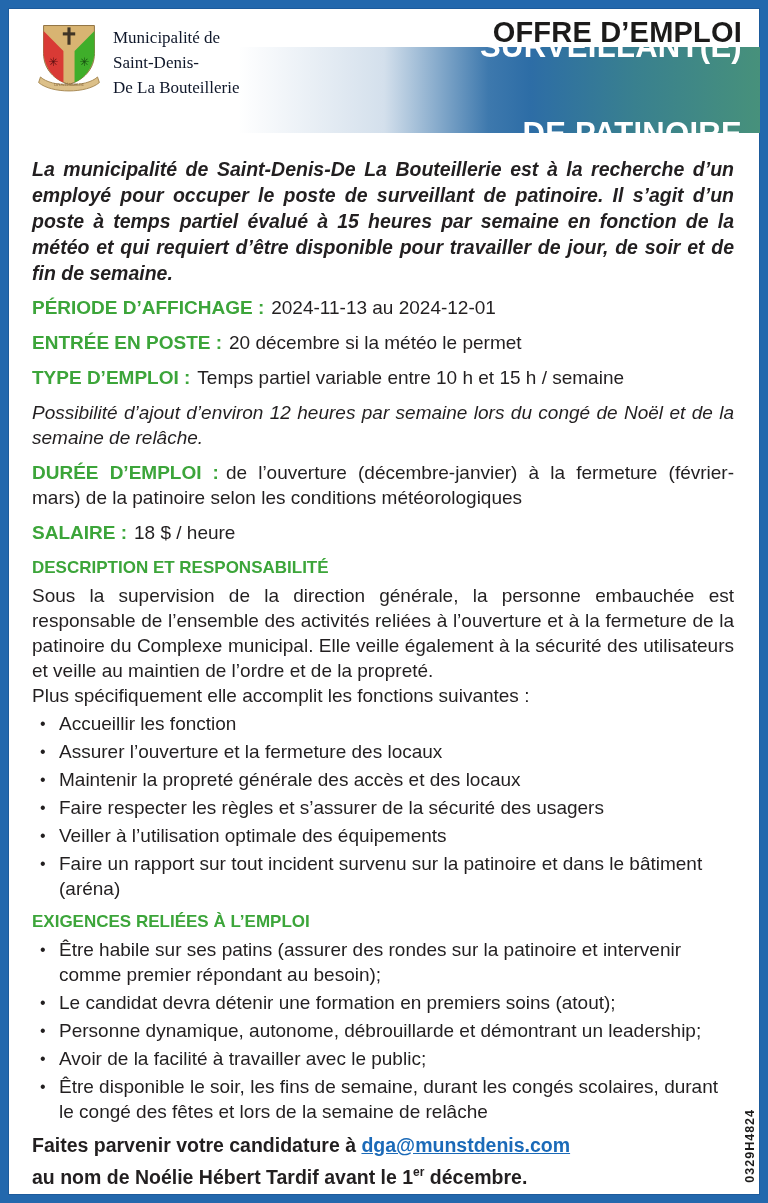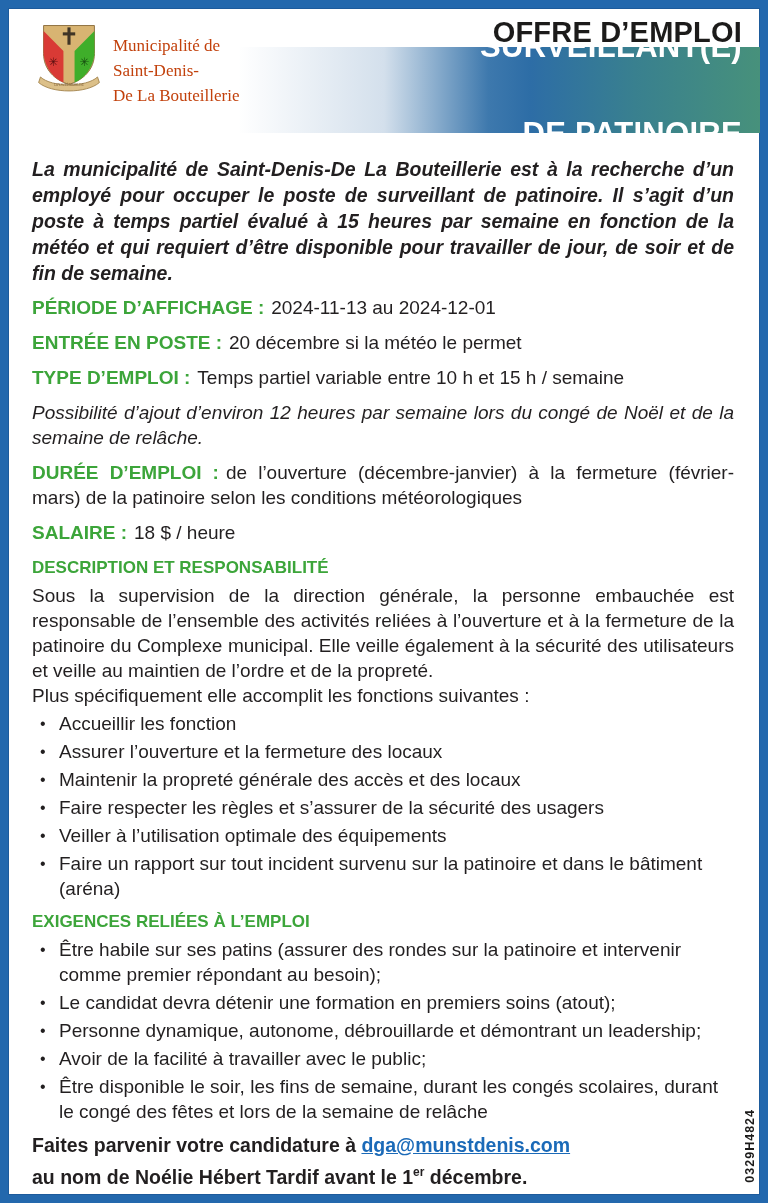--- a/index.html
+++ b/index.html
@@ -17,22 +17,22 @@
     color: #221f20;
   }
 
   
   .header { position: relative; height: 140px; }
 
   .logo-block { position: absolute; left: 30px; top: 12px; display: flex; gap: 13px; z-index: 2; }
   .crest { width: 62px; height: 78px; flex: none; }
   .org-name {
     font-family: "Liberation Serif", serif;
-    font-size: 17px; line-height: 25px; color: #c2410c;
-    margin-top: 13px; white-space: nowrap;
+    font-size: 17px; line-height: 25px; color: #0f172a;
+    margin-top: 5px; white-space: nowrap;
   }
 
   .kicker {
     position: absolute; top: 8px; right: 18px;
     font-size: 29px; font-weight: 800; letter-spacing: 0.2px;
     color: #1c1b1a; z-index: 1;
   }
 
   .title-band {
     position: absolute; top: 39px; right: 0; left: 230px; height: 86px;

